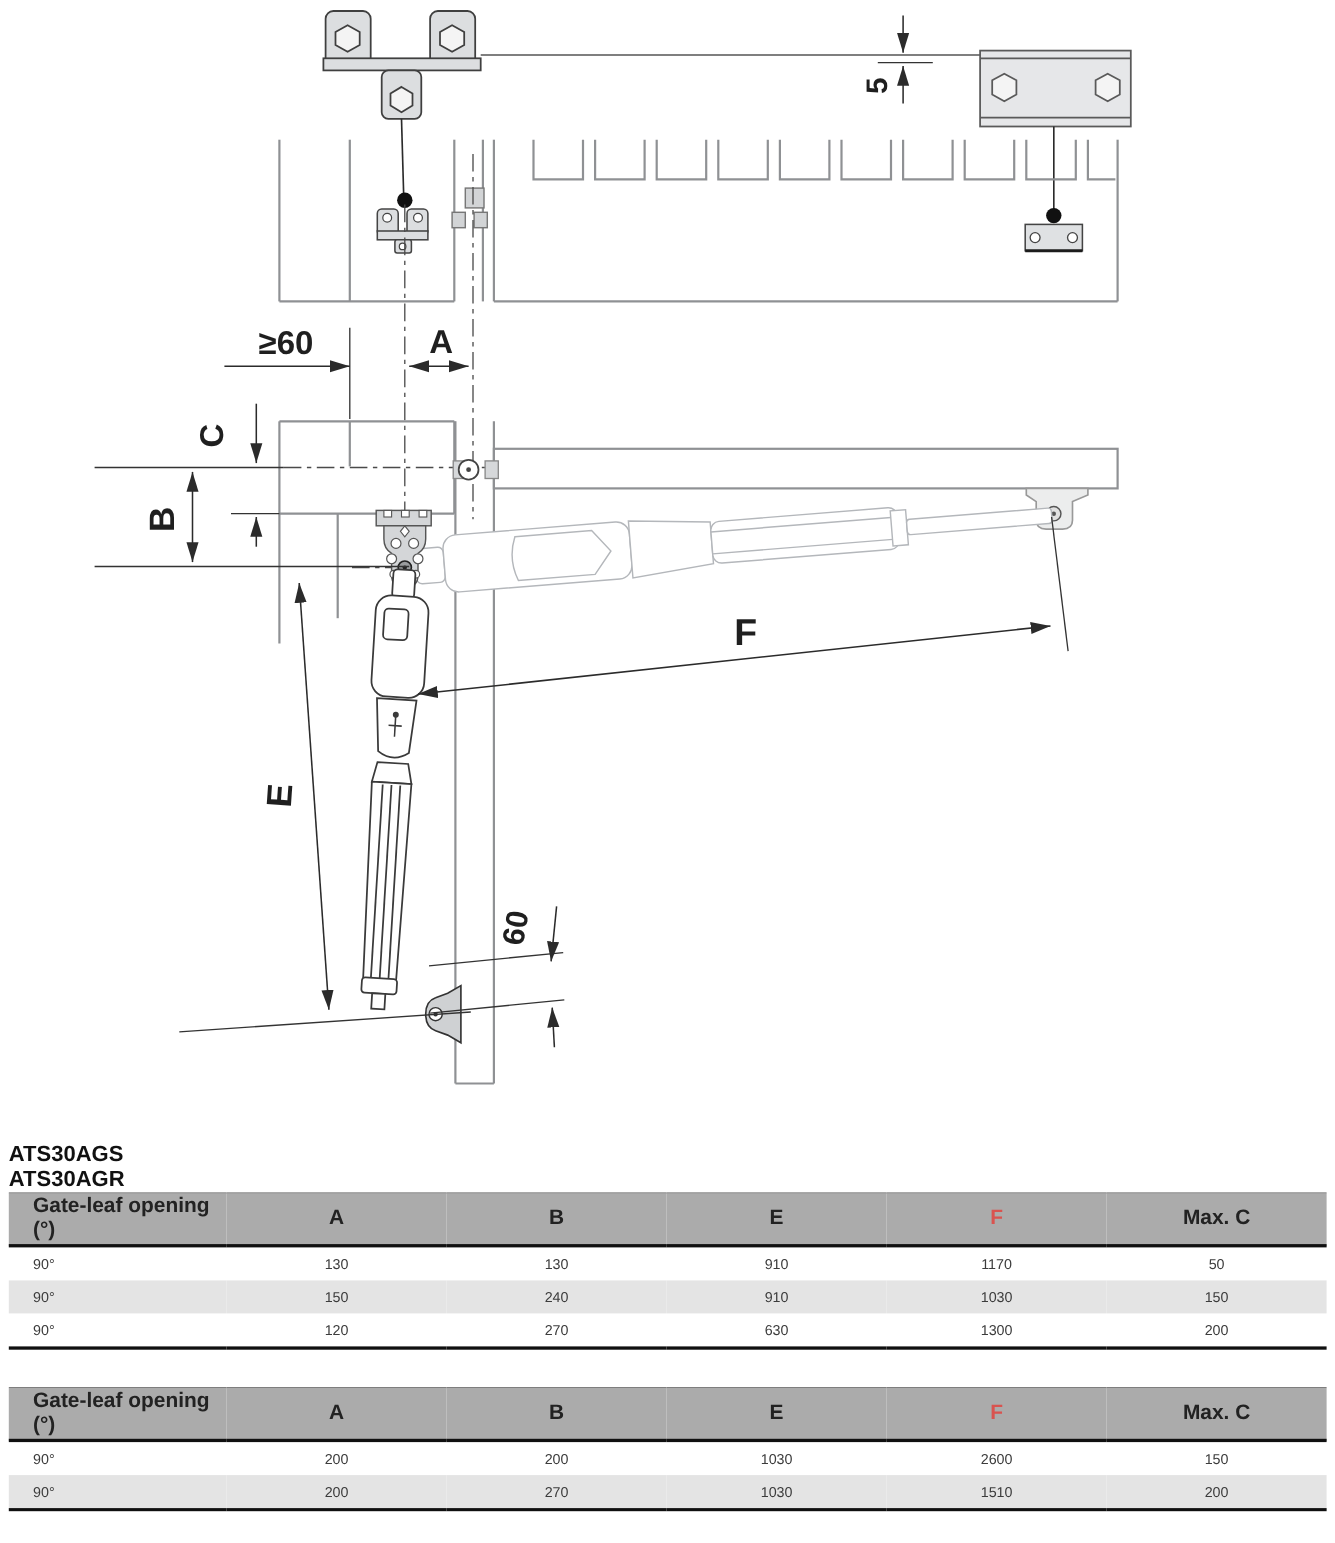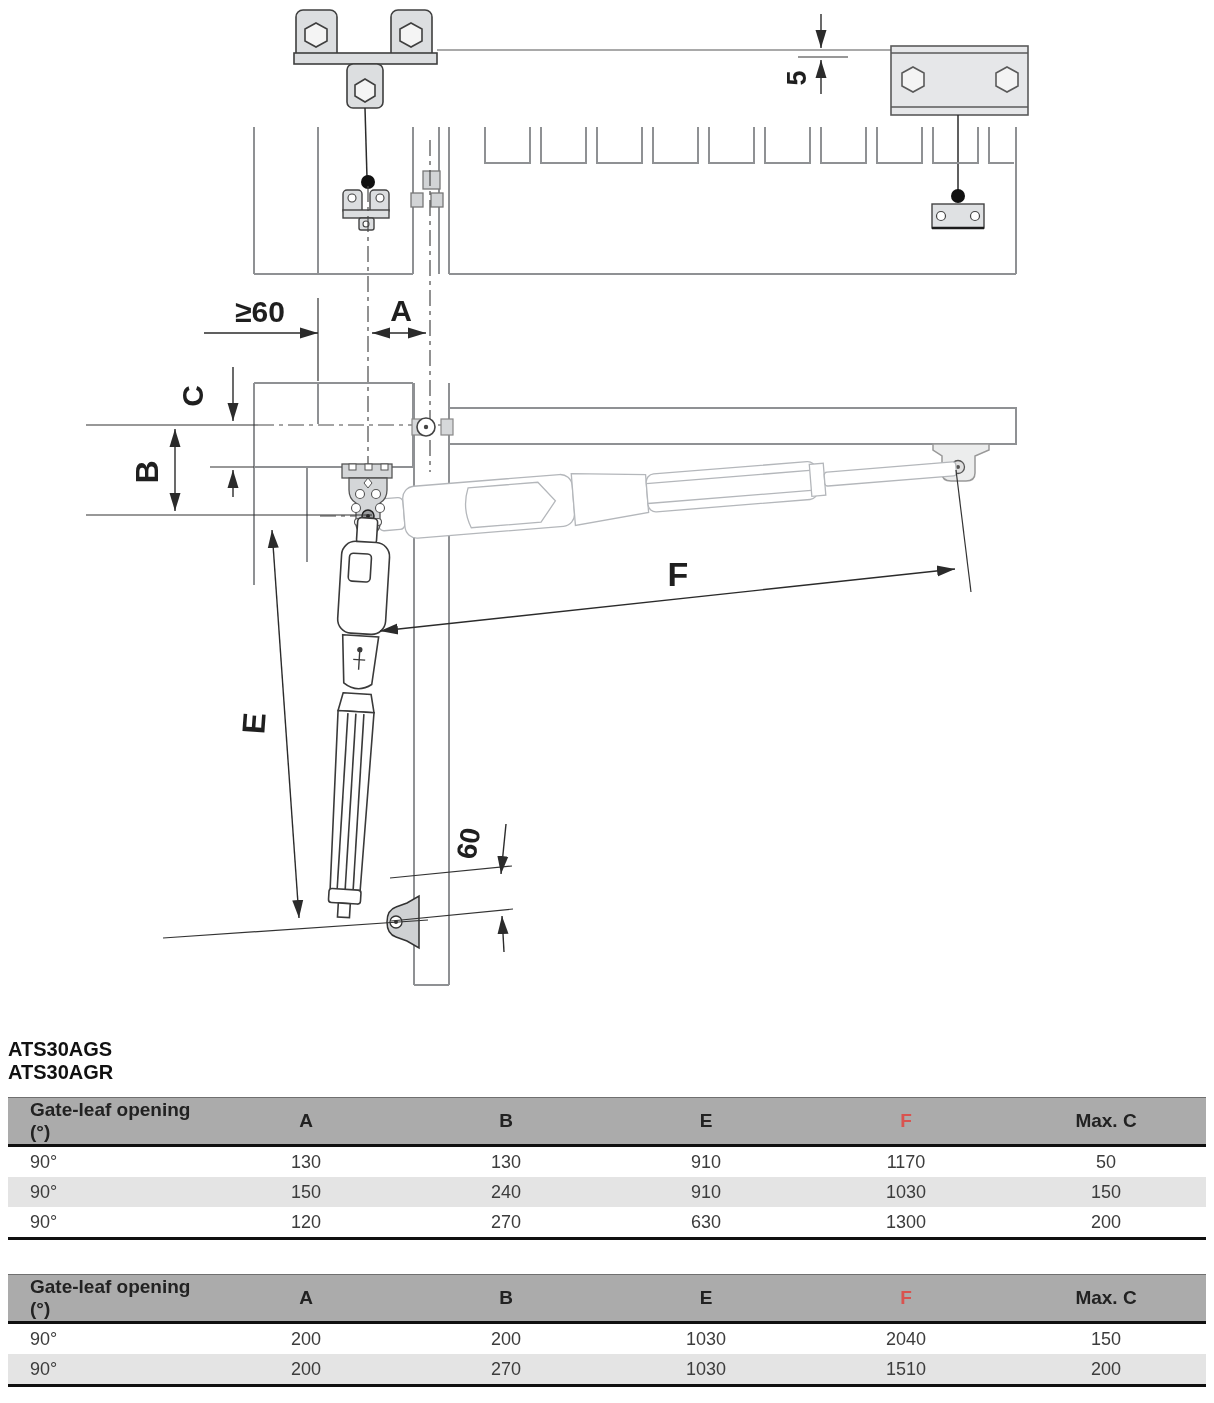--- a/index.html
+++ b/index.html
@@ -4,27 +4,27 @@
 <style>
   html,body { margin:0; padding:0; background:#ffffff; }
   body { width:1214px; font-family:"Liberation Sans", sans-serif; color:#2b2b2b; }
   .diagram-wrap { width:1214px; height:1032px; }
   svg text { font-family:"Liberation Sans", sans-serif; font-weight:bold; fill:#1f1f1f; }
   .spec { padding:0 8px; margin-top:6px; }
   .spec + .spec { margin-top:34px; }
   .models { display:flex; align-items:baseline;flex-direction:column; }
   .model { font-size:20px; font-weight:bold; color:#111; }
   .model:first-child { width:160px; }
-  table { border-collapse:collapse; width:1198px; margin-top:13px; table-layout:fixed; border-bottom:3px solid #101010; }
+  table { border-collapse:collapse; width:1198px; margin-top:0; table-layout:fixed; border-bottom:3px solid #101010; }
   thead th { background:#ababab; font-size:19px; font-weight:bold; height:27px; text-align:center; border-top:1px solid #707070; border-bottom:3px solid #101010; color:#222; }
   th.c0, td.c0 { text-align:left; padding-left:22px; }
   col.first { width:198px; }
   col.num { width:200px; }
   col.last { width:auto; }
-  tbody td { font-size:18px; height:28px; text-align:center; color:#3c3c3c; }
+  tbody td { font-size:13px; height:28px; text-align:center; color:#3c3c3c; }
   tbody tr.alt { background:#e4e4e4; }
   th.red { color:#d9534f; }
 </style>
 </head>
 <body>
 
 <div class="diagram-wrap">
 <svg width="1214" height="1032" viewBox="0 0 1214 1032" xmlns="http://www.w3.org/2000/svg">
   <defs>
     <marker id="ah" markerUnits="userSpaceOnUse" markerWidth="20" markerHeight="13" refX="18" refY="6.5" orient="auto-start-reverse">
@@ -323,21 +323,21 @@
         <th class="red">F</th>
         <th>Max. C</th>
       </tr>
     </thead>
     <tbody>
       <tr>
         <td class="c0">90°</td>
         <td>200</td>
         <td>200</td>
         <td>1030</td>
-        <td>2040</td>
+        <td>2600</td>
         <td>150</td>
       </tr>
       <tr class="alt">
         <td class="c0">90°</td>
         <td>200</td>
         <td>270</td>
         <td>1030</td>
         <td>1510</td>
         <td>200</td>
       </tr>

